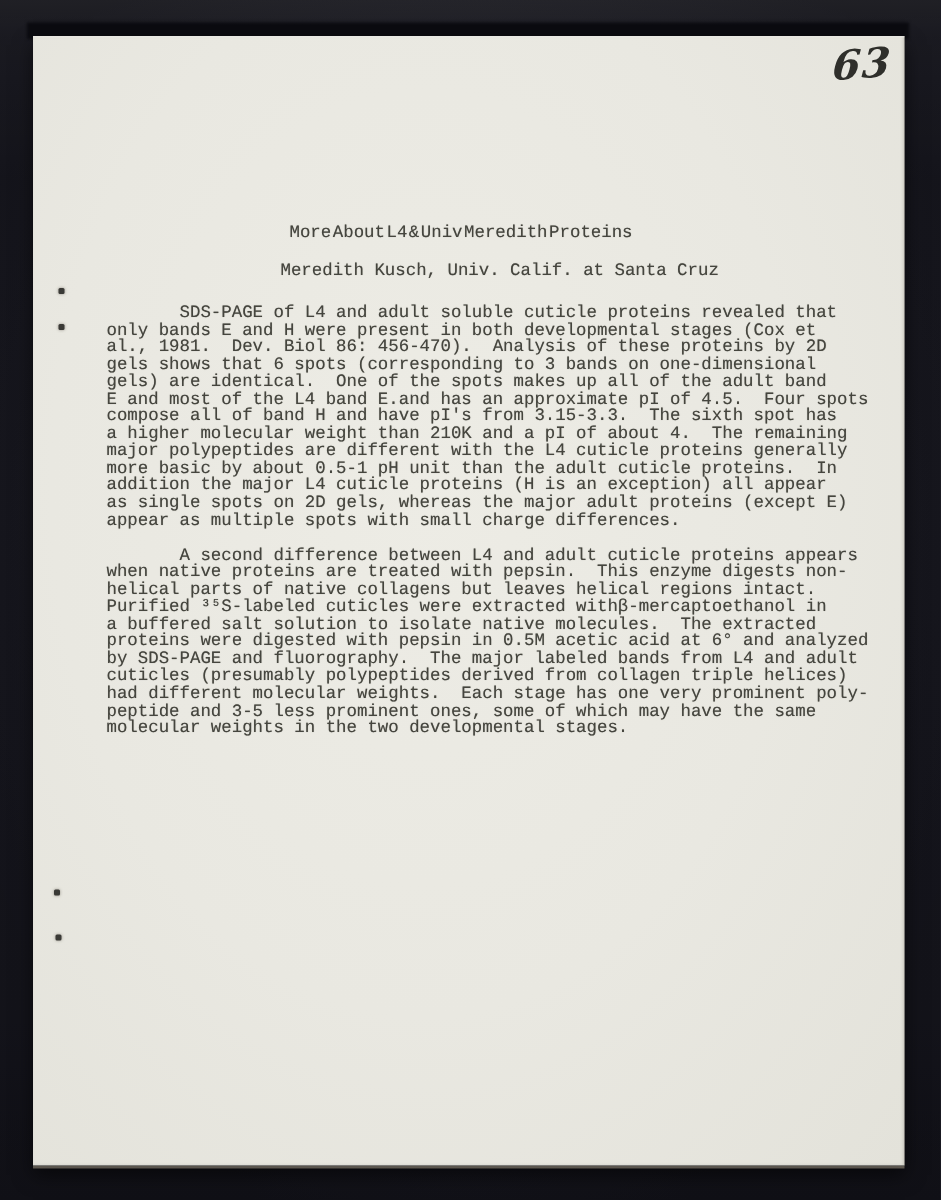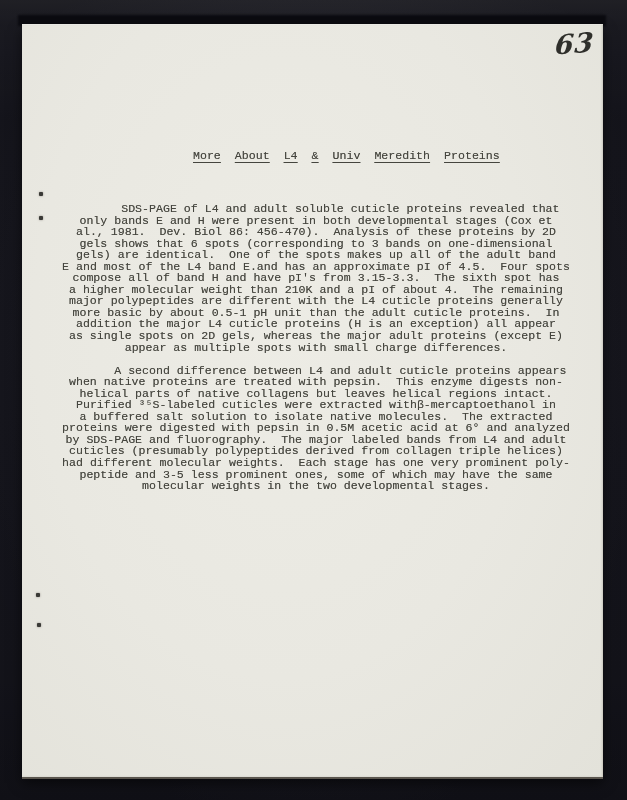--- a/index.html
+++ b/index.html
@@ -60,36 +60,34 @@
     color: #2f2f2b;
     transform: rotate(-4deg) skewX(-8deg);
     letter-spacing: 1px;
   }
   .doc-title {
     position: absolute;
     left: 171px;
     top: 126px;
   }
   .title-word {
-    text-decoration: underline;
     text-decoration-thickness: 1px;
     text-underline-offset: 2.5px;
   }
-  .title-word + .title-word { margin-left: 14px; }
+  .title-word + .title-word { margin-left: 1px; }
   .doc-byline {
     position: absolute;
     left: 165px;
     top: 151px;
   }
   .body-text {
     position: absolute;
-    left: 34px;
+    left: 49px;
     top: 179px;
     width: 520px;
-    text-align: center;
   }
   .paragraph-gap { height: 11.55px; }
   .text-line { height: 11.55px; }
   .margin-mark {
     position: absolute;
     width: 4px;
     height: 4px;
     background: #3a3a36;
     border-radius: 1px;
     box-shadow: 0 0 2px rgba(120,115,105,0.8);
@@ -104,20 +102,21 @@
 
 <div class="scan-bg">
   <div class="paper-top-shadow"></div>
 
   <div class="paper">
 
     <div class="page-number">63</div>
 
     <div class="doc-title typewriter"><span class="title-word">More</span><span class="title-word">About</span><span class="title-word">L4</span><span class="title-word">&amp;</span><span class="title-word">Univ</span><span class="title-word">Meredith</span><span class="title-word">Proteins</span></div>
 
+    <div class="doc-byline typewriter">Meredith Kusch, Univ. Calif. at Santa Cruz</div>
 
     <div class="body-text">
       <div class="paragraph typewriter"><div class="text-line">       SDS-PAGE of L4 and adult soluble cuticle proteins revealed that</div><div class="text-line">only bands E and H were present in both developmental stages (Cox et</div><div class="text-line">al., 1981.  Dev. Biol 86: 456-470).  Analysis of these proteins by 2D</div><div class="text-line">gels shows that 6 spots (corresponding to 3 bands on one-dimensional</div><div class="text-line">gels) are identical.  One of the spots makes up all of the adult band</div><div class="text-line">E and most of the L4 band E.and has an approximate pI of 4.5.  Four spots</div><div class="text-line">compose all of band H and have pI's from 3.15-3.3.  The sixth spot has</div><div class="text-line">a higher molecular weight than 210K and a pI of about 4.  The remaining</div><div class="text-line">major polypeptides are different with the L4 cuticle proteins generally</div><div class="text-line">more basic by about 0.5-1 pH unit than the adult cuticle proteins.  In</div><div class="text-line">addition the major L4 cuticle proteins (H is an exception) all appear</div><div class="text-line">as single spots on 2D gels, whereas the major adult proteins (except E)</div><div class="text-line">appear as multiple spots with small charge differences.</div></div>
 
       <div class="paragraph-gap"></div>
 
       <div class="paragraph typewriter"><div class="text-line">       A second difference between L4 and adult cuticle proteins appears</div><div class="text-line">when native proteins are treated with pepsin.  This enzyme digests non-</div><div class="text-line">helical parts of native collagens but leaves helical regions intact.</div><div class="text-line">Purified ³⁵S-labeled cuticles were extracted withβ-mercaptoethanol in</div><div class="text-line">a buffered salt solution to isolate native molecules.  The extracted</div><div class="text-line">proteins were digested with pepsin in 0.5M acetic acid at 6° and analyzed</div><div class="text-line">by SDS-PAGE and fluorography.  The major labeled bands from L4 and adult</div><div class="text-line">cuticles (presumably polypeptides derived from collagen triple helices)</div><div class="text-line">had different molecular weights.  Each stage has one very prominent poly-</div><div class="text-line">peptide and 3-5 less prominent ones, some of which may have the same</div><div class="text-line">molecular weights in the two developmental stages.</div></div>
     </div>
 
     <div class="margin-mark mark-1"></div>

